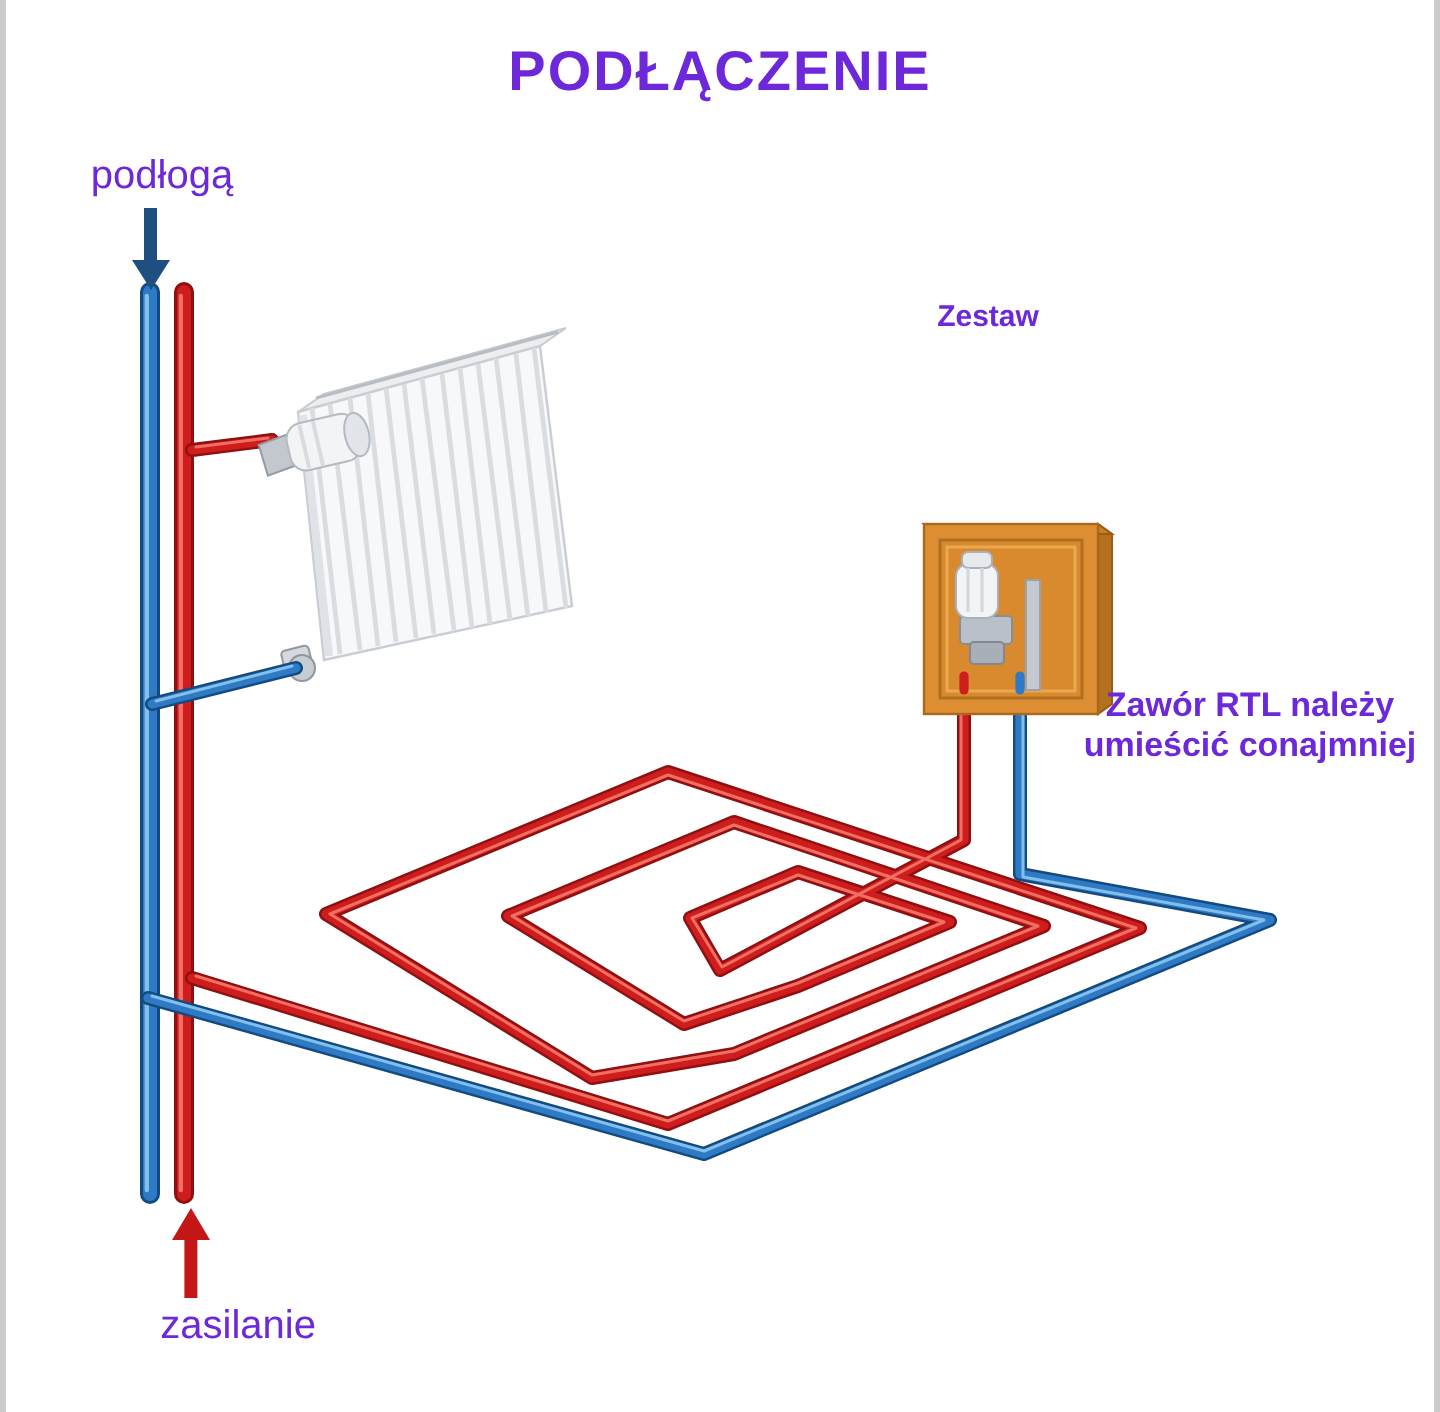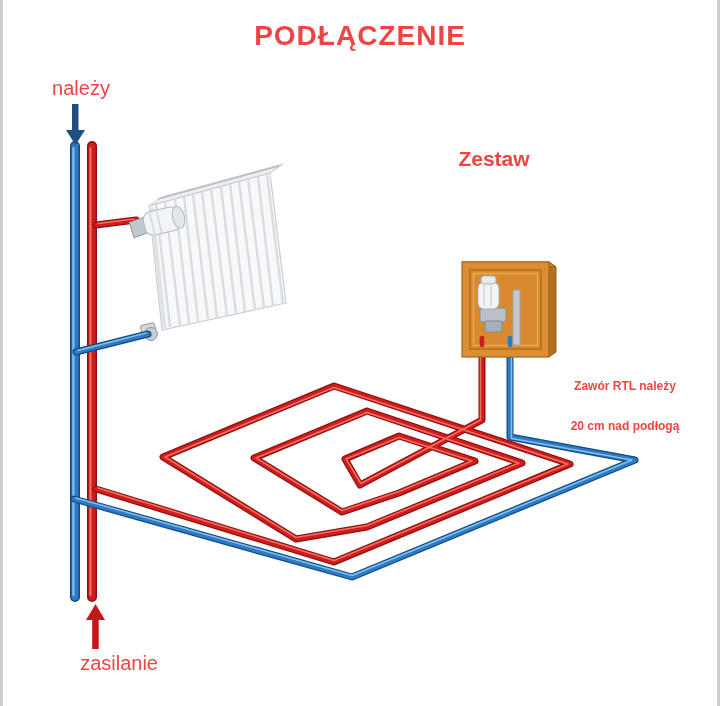--- a/index.html
+++ b/index.html
@@ -1,31 +1,31 @@
 <!DOCTYPE html>
 <html style="--red_dark: #8e1010; --red_core: #cf1d1d; --red_hi: #f4796a; --blue_dark: #134a80; --blue_core: #2e7ac4; --blue_hi: #8cc6ef; --arrow_navy: #1f4e80; --arrow_red: #c41717; --box_face: #dd8e33; --box_dark: #b5701e; --box_light: #eaa94f; --radiator_face: #f7f8f9; --radiator_line: #d9dde2; --text: #141414;"><head>
 <meta charset="utf-8">
 <style>
   html,body{margin:0;padding:0;background:#ffffff;}
   #canvas{
     position:relative;width:720px;height:706px;background:#ffffff;overflow:hidden;
-    font-family:"Liberation Sans", sans-serif;color:#ef4444;
+    font-family:"Liberation Sans", sans-serif;color:#6d28d9;
   }
   .edge{position:absolute;top:0;bottom:0;width:3px;background:#cbccce;}
   .edge.left{left:0;} .edge.right{right:0;}
   #diagram{position:absolute;left:0;top:0;}
   .txt{position:absolute;white-space:pre;}
   .title{
     left:0;right:0;top:20px;text-align:center;
     font-size:28px;font-weight:bold;letter-spacing:1px;
   }
   .lbl-return{left:26px;top:77px;width:110px;text-align:center;font-size:20px;}
   .lbl-supply{left:38px;top:652px;width:120px;text-align:right;font-size:20px;}
-  .lbl-box{left:404px;top:146px;width:180px;text-align:center;font-size:21px;font-weight:bold;line-height:25px;}
-  .lbl-note{left:534px;top:343px;width:182px;text-align:center;font-size:12px;font-weight:bold;line-height:20px;margin-top:33px;}
+  .lbl-box{left:404px;top:146px;width:180px;text-align:center;font-size:15px;font-weight:bold;line-height:25px;}
+  .lbl-note{left:534px;top:343px;width:182px;text-align:center;font-size:17px;font-weight:bold;line-height:20px;}
   
   .p{fill:none;stroke-linejoin:round;stroke-linecap:round;}
   .red-o{stroke:var(--red_dark);stroke-width:7;}
   .red-c{stroke:var(--red_core);stroke-width:4.6;}
   .red-h{stroke:var(--red_hi);stroke-width:1.5;opacity:.9;}
   .blu-o{stroke:var(--blue_dark);stroke-width:7;}
   .blu-c{stroke:var(--blue_core);stroke-width:4.6;}
   .blu-h{stroke:var(--blue_hi);stroke-width:1.5;opacity:.9;}
   .rro{stroke:var(--red_dark);stroke-width:10;}
   .rrc{stroke:var(--red_core);stroke-width:7;}
@@ -130,21 +130,21 @@
       <polygon points="66,130 85,130 75.5,145"></polygon>
     </g>
     <g fill="var(--arrow_red)">
       <polygon points="86,620 105,620 95.5,604"></polygon>
       <rect x="92.2" y="619" width="6.5" height="30"></rect>
     </g>
   </svg>
 
   <div class="txt title">PODŁĄCZENIE</div>
 
-  <div class="txt lbl-return">należy</div>
+  <div class="txt lbl-return">podłogą</div>
 
   <div class="txt lbl-supply">zasilanie</div>
 
   <div class="txt lbl-box"><span>Zestaw</span><br></div>
 
-  <div class="txt lbl-note"><span>Zawór RTL należy</span><br><br><span>20 cm nad podłogą</span></div>
+  <div class="txt lbl-note"><span>Zawór RTL należy</span><br><span>umieścić conajmniej</span><br></div>
 
 </div>
 
 </body></html>

